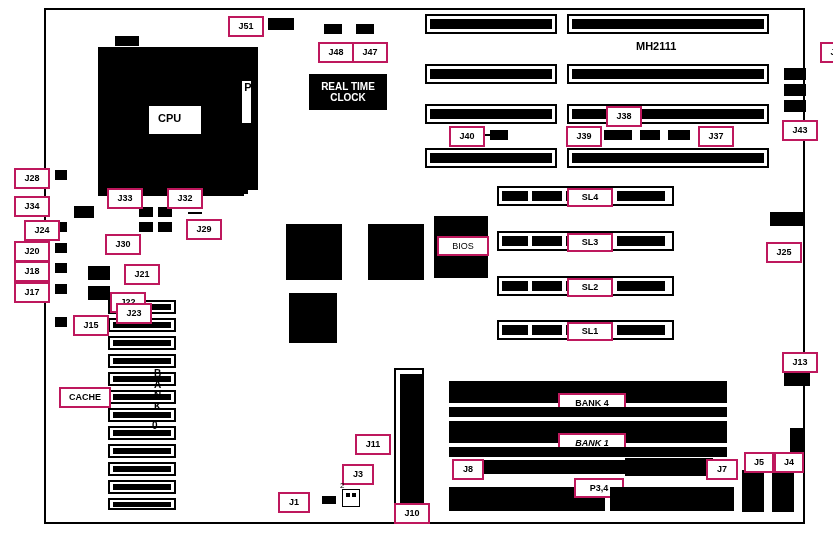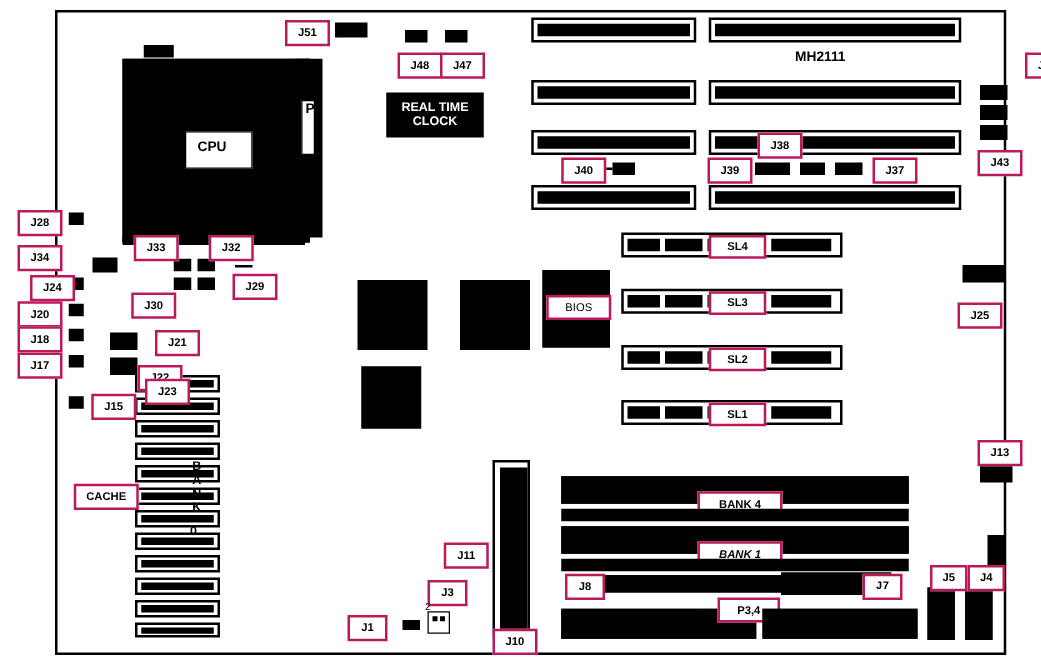--- a/index.html
+++ b/index.html
@@ -222,17 +222,17 @@
   <div class="lbl b" style="left:110px;top:292px;width:28px;height:15px;">J22</div>
   <div class="lbl b" style="left:72px;top:303px;width:28px;height:15px;margin-left:44px;">J23</div>
   <div class="lbl b" style="left:766px;top:242px;width:28px;height:15px;">J25</div>
   <div class="lbl b" style="left:782px;top:352px;width:28px;height:15px;">J13</div>
   <div class="lbl b" style="left:355px;top:434px;width:28px;height:15px;">J11</div>
   <div class="lbl b" style="left:342px;top:464px;width:24px;height:15px;">J3</div>
   <div class="plain" style="left:340px;top:481px;font-size:8px;">2</div>
   <div class="lbl b" style="left:278px;top:492px;width:24px;height:15px;">J1</div>
   <div class="lbl b" style="left:394px;top:503px;width:28px;height:15px;">J10</div>
   <div class="lbl b" style="left:452px;top:459px;width:24px;height:15px;">J8</div>
-  <div class="lbl b" style="left:690px;top:459px;width:24px;height:15px;font-family:Liberation Mono, monospace;">J7</div>
+  <div class="lbl b" style="left:706px;top:459px;width:24px;height:15px;">J7</div>
   <div class="lbl b" style="left:744px;top:452px;width:22px;height:15px;">J5</div>
   <div class="lbl b" style="left:774px;top:452px;width:22px;height:15px;">J4</div>
 
 </div>
 
 </body></html>

